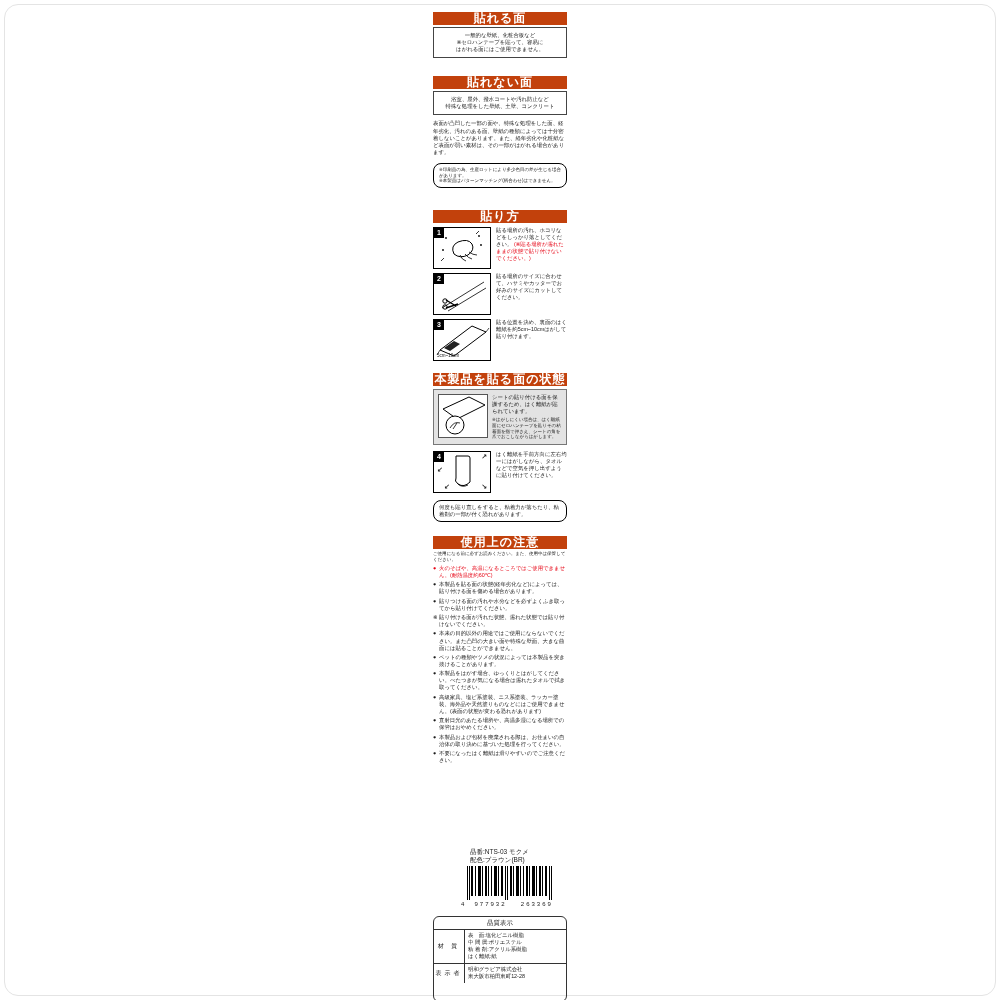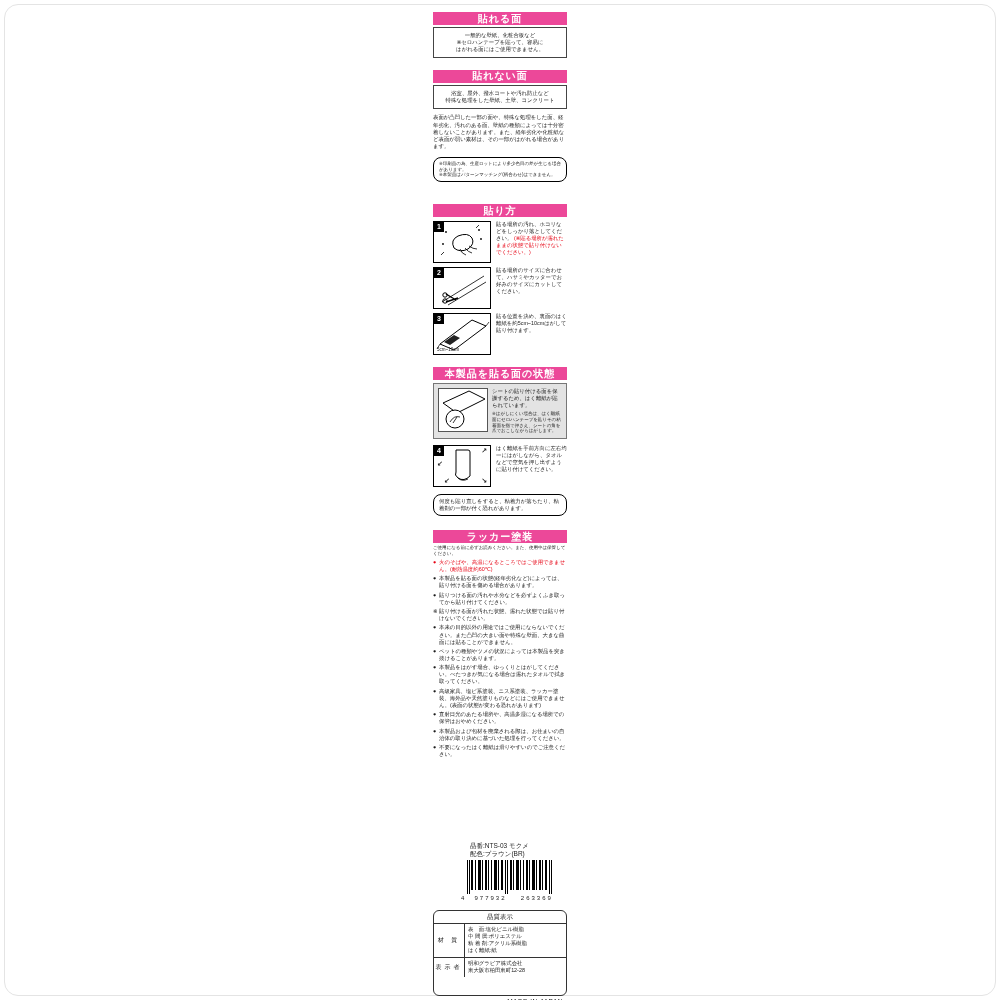--- a/index.html
+++ b/index.html
@@ -1,19 +1,19 @@
 <!DOCTYPE html>
 <html><head>
 <meta charset="utf-8">
 <style>
   html,body{margin:0;padding:0;background:#fff;}
   body{width:1000px;height:1000px;position:relative;font-family:"Liberation Sans","DejaVu Sans",sans-serif;color:#1a1a1a;}
   .sheet-edge{position:absolute;inset:4px;border:1px solid #e4e4e4;border-radius:14px;}
   .col{position:absolute;left:433px;top:12px;width:134px;}
-  .bar{background:#ec4899;color:#fff;font-weight:bold;font-size:10px;line-height:13px;height:13px;text-align:center;letter-spacing:1px;}
+  .bar{background:#c2410c;color:#fff;font-weight:bold;font-size:12px;line-height:13px;height:13px;text-align:center;letter-spacing:1px;}
   .txtbox{border:0.6px solid #444;padding:4px 3px;margin-top:2px;}
   .body-t{font-size:5.4px;line-height:7.1px;}
   .center{text-align:center;}
   .small-t{font-size:4.5px;line-height:5.7px;}
   .para{margin-top:5px;}
   .round-note{border:0.9px solid #000;border-radius:8px;padding:3px 5px;margin-top:7px;}
   .gap22{height:22px;}
   .step{display:flex;margin-top:4px;}
   .fig{width:56px;height:40px;border:1px solid #000;position:relative;background:#fff;flex:0 0 auto;overflow:hidden;}
   .chip{position:absolute;top:0;left:0;width:10px;height:10px;background:#000;color:#fff;font-size:7px;line-height:10px;text-align:center;font-weight:bold;}
@@ -47,21 +47,21 @@
 
 <div class="col">
 
   <div class="bar">貼れる面</div>
   <div class="txtbox body-t center">
     <div>一般的な壁紙、化粧合板など</div>
     <div>※セロハンテープを貼って、容易に</div>
     <div>はがれる面にはご使用できません。</div>
   </div>
 
-  <div class="bar" style="margin-top:12px;font-family:Liberation Mono, monospace;">貼れない面</div>
+  <div class="bar" style="margin-top:18px;">貼れない面</div>
   <div class="txtbox body-t center">
     <div>浴室、屋外、撥水コートや汚れ防止など</div>
     <div>特殊な処理をした壁紙、土壁、コンクリート</div>
   </div>
 
   <div class="body-t para">表面が凸凹した一部の面や、特殊な処理をした面、経年劣化、汚れのある面、壁紙の種類によっては十分密着しないことがあります。また、経年劣化や化粧紙など表面が弱い素材は、その一部がはがれる場合があります。</div>
 
   <div class="round-note small-t">
     <div>※印刷品の為、生産ロットにより多少色目の差が生じる場合があります。</div>
     <div>※本製品はパターンマッチング(柄合わせ)はできません。</div>
@@ -152,21 +152,21 @@
     </div>
     <div class="step-text body-t">
       <span>はく離紙を手前方向に左右均一にはがしながら、タオルなどで空気を押し出すように貼り付けてください。</span>
     </div>
   </div>
 
   <div class="round-note body-t">何度も貼り直しをすると、粘着力が落ちたり、粘着剤の一部が付く恐れがあります。</div>
 
   <div class="gap22" style="height:14px;"></div>
 
-  <div class="bar">ラッカー塗装</div>
+  <div class="bar">使用上の注意</div>
   <div class="small-t" style="margin-top:2px;">ご使用になる前に必ずお読みください。また、使用中は保管してください。</div>
 
   <div class="bullet body-t red">
     <span class="mk">●</span>
     <span>火のそばや、高温になるところではご使用できません。(耐熱温度約60℃)</span>
   </div>
   <div class="bullet body-t">
     <span class="mk">●</span>
     <span>本製品を貼る面の状態(経年劣化など)によっては、貼り付ける面を傷める場合があります。</span>
   </div>

